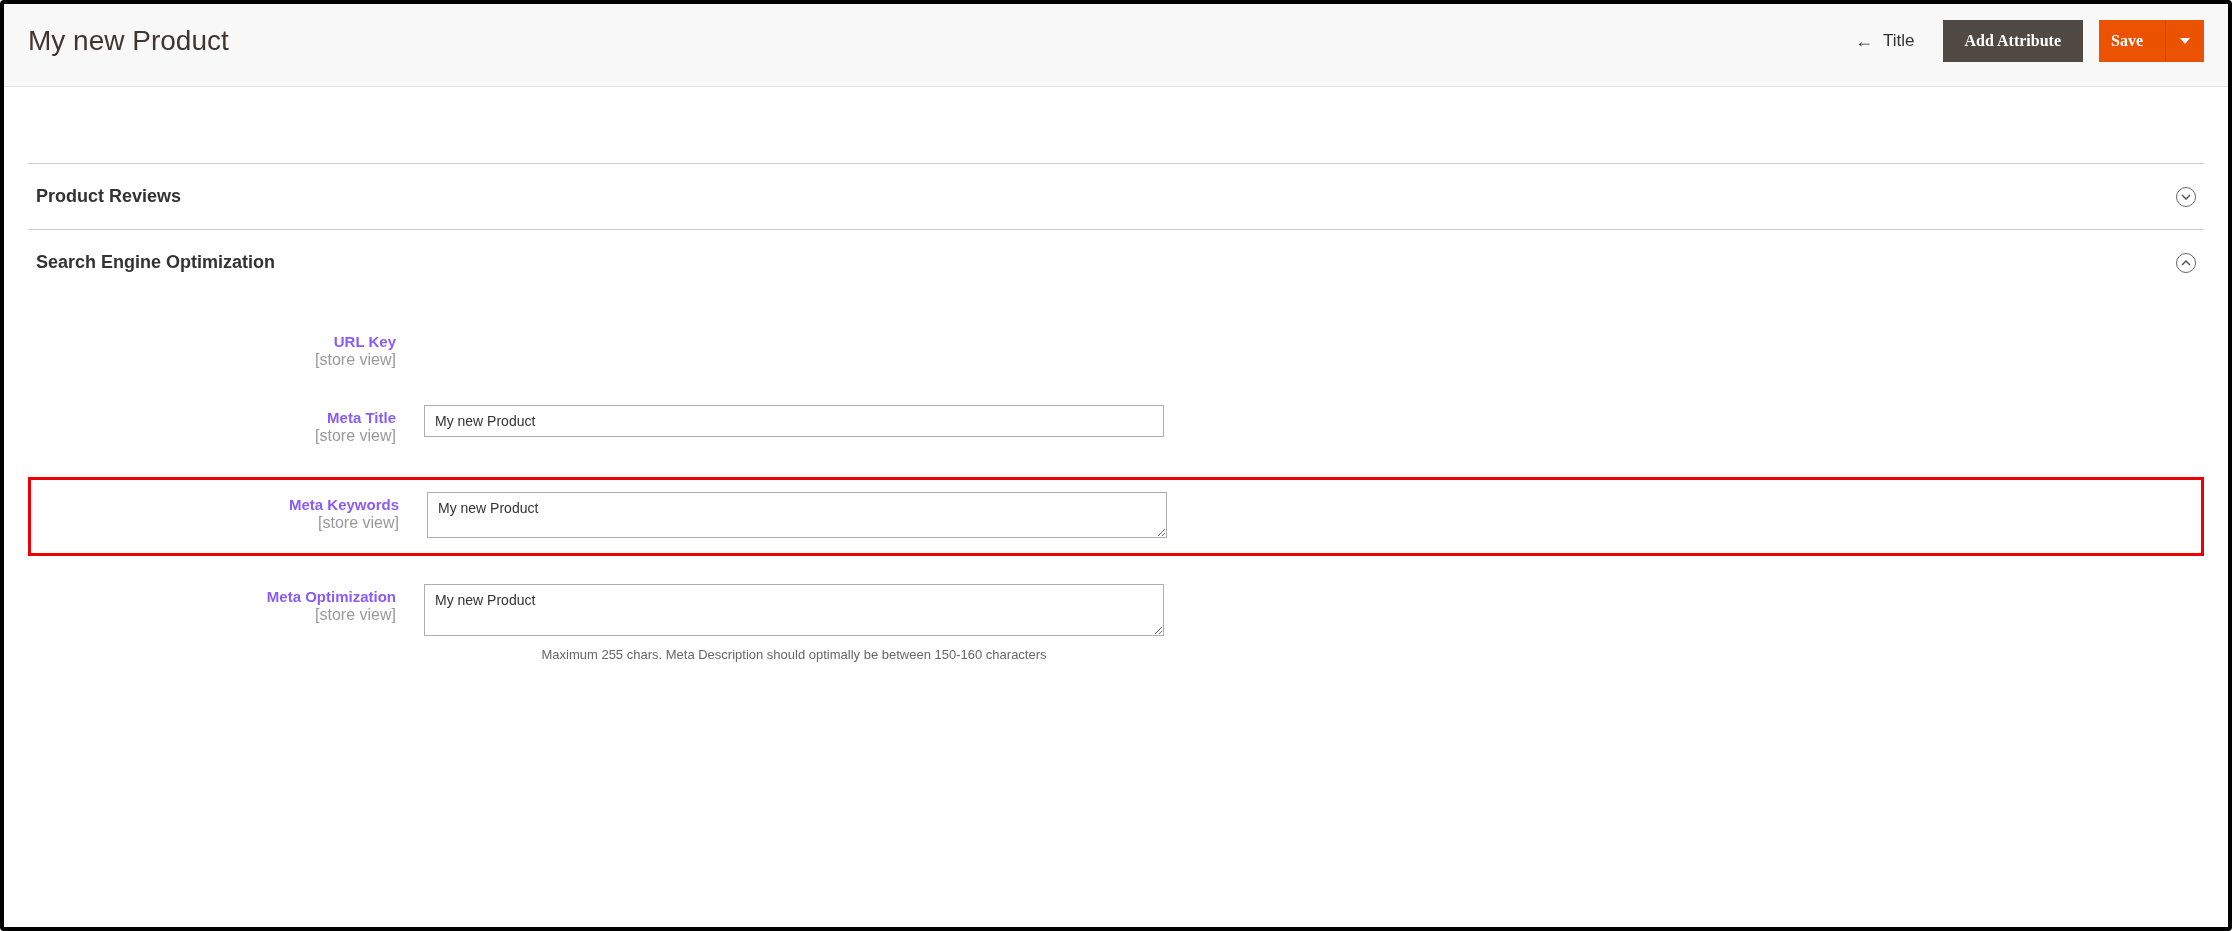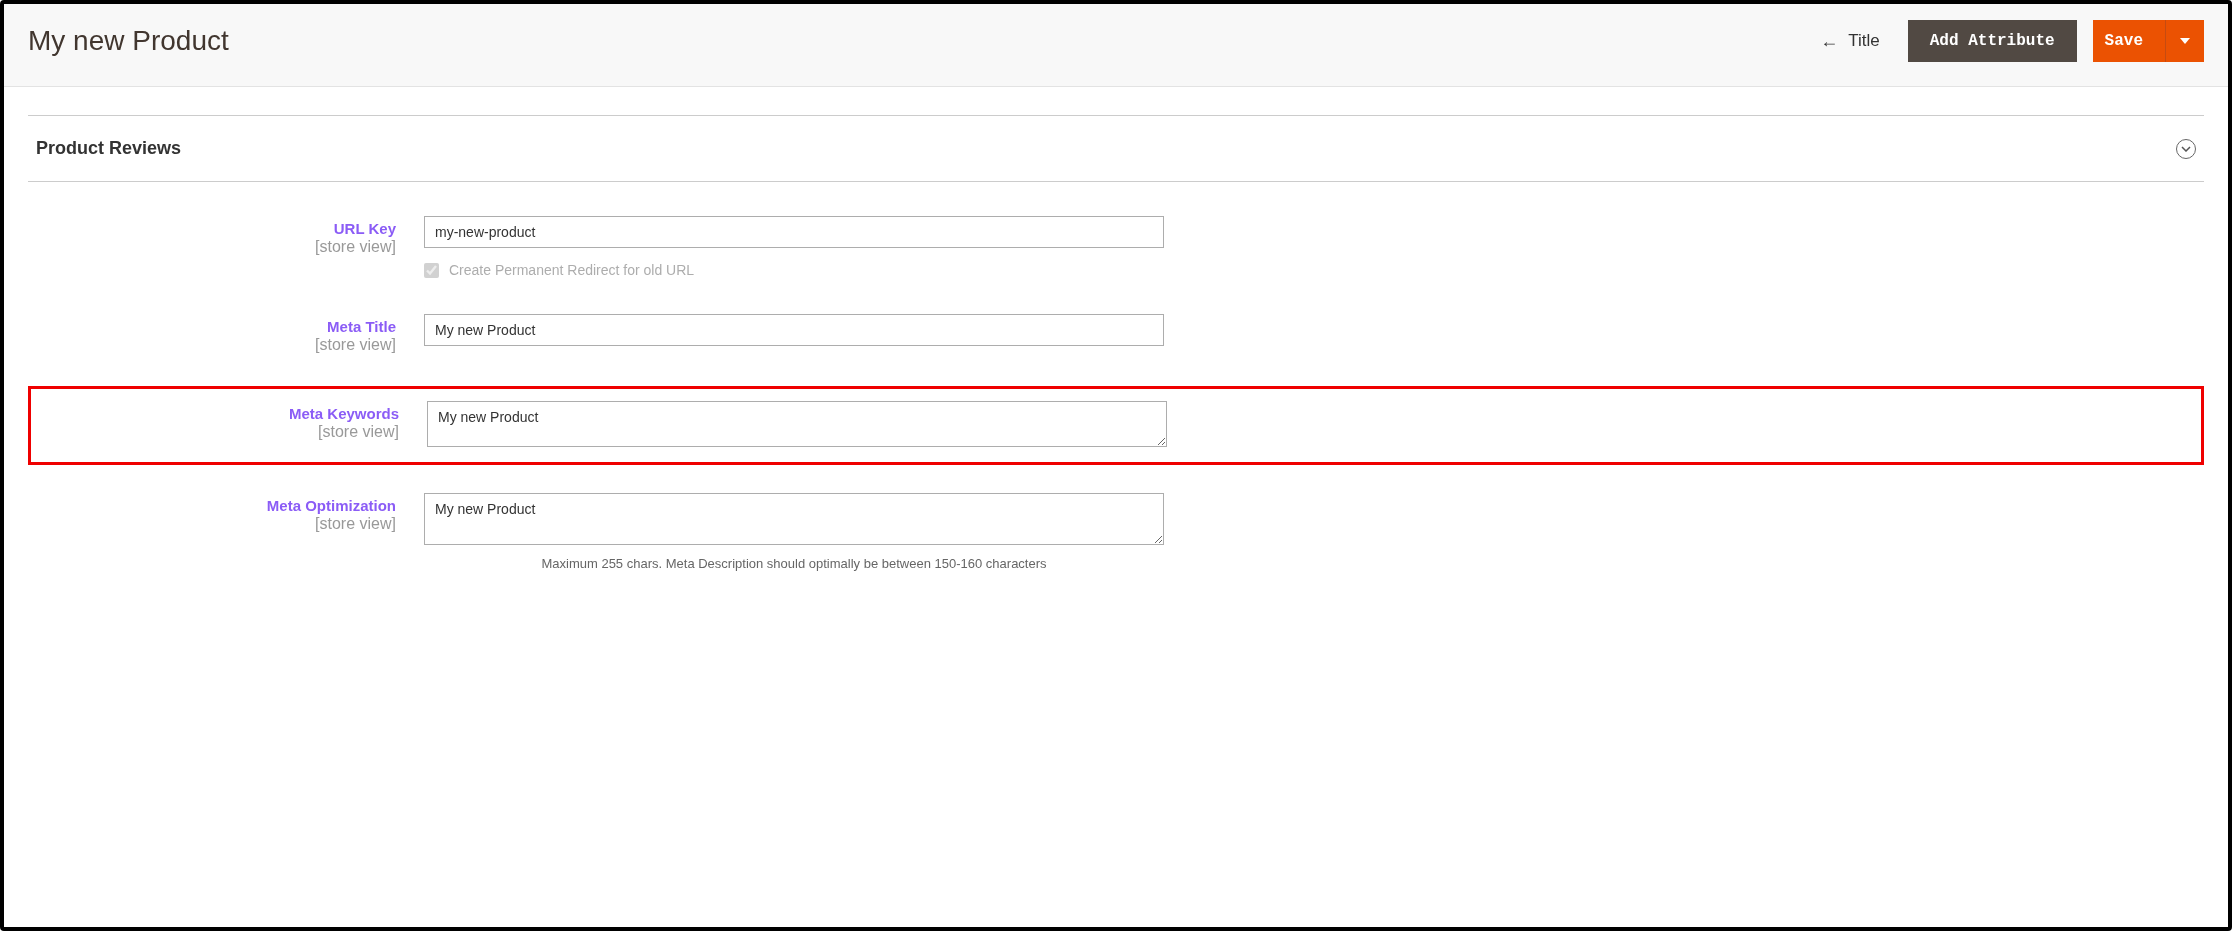--- a/index.html
+++ b/index.html
@@ -46,21 +46,21 @@
   .back-arrow {
     font-size: 18px;
     line-height: 1;
   }
   .btn {
     border: none;
     padding: 12px 22px;
     font-size: 16px;
     font-weight: 600;
     cursor: pointer;
-    font-family: Liberation Mono, monospace;
+    font-family: Liberation Serif, serif;
   }
   .btn-dark {
     background: #514943;
     color: #fff;
   }
   .btn-primary-group {
     display: flex;
   }
   .btn-primary {
     background: #eb5202;
@@ -72,20 +72,21 @@
     color: #fff;
     border-left: 1px solid #c54b11;
     padding: 12px 14px;
     display: flex;
     align-items: center;
     justify-content: center;
   }
   .btn-primary-dd svg { width: 10px; height: 6px; fill: #fff; }
   .content {
     padding: 8px 24px 40px 24px;
+    margin-top: 48px;
   }
   .section {
     border-bottom: 1px solid #ccc;
   }
   .section-header {
     display: flex;
     justify-content: space-between;
     align-items: center;
     padding: 22px 8px;
     cursor: pointer;
@@ -208,34 +209,35 @@
         <span class="chevron-circle">
           <svg viewBox="0 0 10 6">
               <path d="M1 1 L5 5 L9 1"></path>
             </svg>
         </span>
       </div>
     </div>
 
 
     <div class="section section-open">
+      <div class="section-header">
+        <span class="section-title">Search Engine Optimization</span>
+        <span class="chevron-circle">
+          <svg viewBox="0 0 10 6">
+              <path d="M1 5 L5 1 L9 5"></path>
+            </svg>
+        </span>
+      </div>
 
       <div class="section-body">
 
         <div class="form-row">
           <div class="form-label-col">
             <span class="form-label">URL Key</span>
             <span class="form-scope">[store view]</span>
-          </div>
-          <div class="form-input-col">
-            <input class="text-input" type="text" value="my-new-product" style="">
-            <div class="checkbox-row">
-              <input type="checkbox" checked="" disabled="" style="">
-              <span>Create Permanent Redirect for old URL</span>
-            </div>
           </div>
         </div>
 
         <div class="form-row">
           <div class="form-label-col">
             <span class="form-label">Meta Title</span>
             <span class="form-scope">[store view]</span>
           </div>
           <div class="form-input-col">
             <input class="text-input" type="text" value="My new Product" style="">

